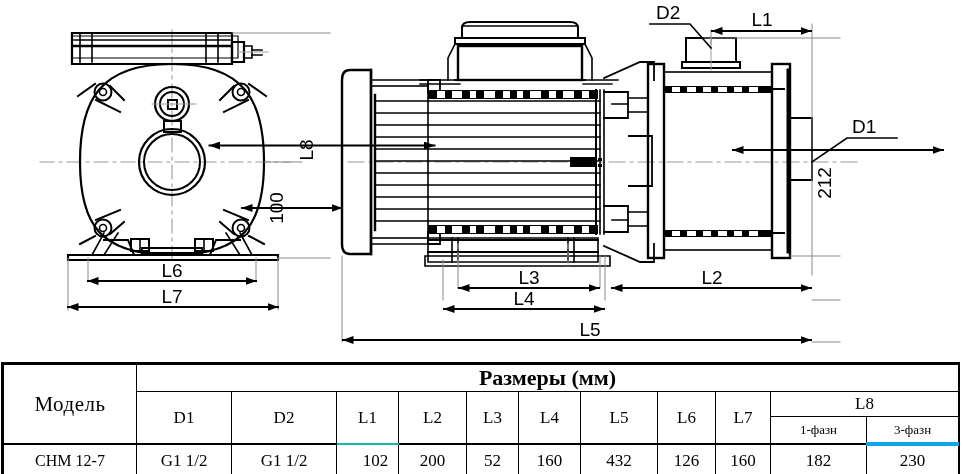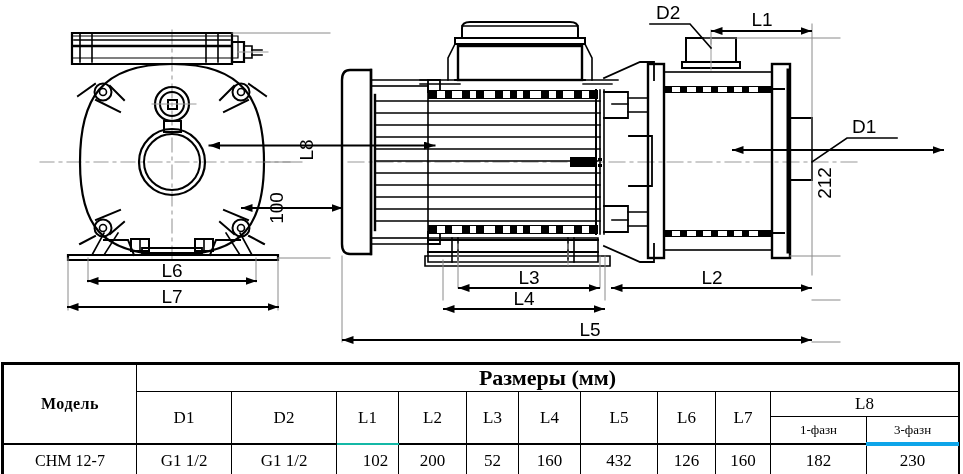--- a/index.html
+++ b/index.html
@@ -2,21 +2,21 @@
 <html><head>
 <meta charset="utf-8">
 <title>CHM 12-3 Dimensional Drawing</title>
 <style>
   html,body{margin:0;padding:0;background:#ffffff;}
   body{width:963px;height:474px;position:relative;overflow:hidden;
        font-family:"Liberation Serif", serif;color:#000;}
 
   #drawing-area{position:absolute;left:0;top:0;width:963px;height:360px;}
   #drawing-svg{position:absolute;left:0;top:0;}
-  td.model-head{font-weight:bold;font-size:16px;letter-spacing:.5px;margin-left:12px;}
+  td.model-head{font-weight:normal;font-size:21px;letter-spacing:.5px;margin-left:12px;}
   td.group-head{font-weight:bold;font-size:22px;}
   td.col-head{font-size:17px;}
   td.sub-head{font-size:13px;}
   td.data-cell{font-size:17px;}
   tr.data-row td{border-top:2px solid #000;height:30px;}
   tr.data-row td:first-child{font-size:16px;}
   #tbl-wrap{position:absolute;left:1px;top:362px;width:959px;
             border:2px solid #000;box-sizing:border-box;}
   #tbl-wrap table{width:100%;border-collapse:collapse;table-layout:fixed;}
   #tbl-wrap td{border:1px solid #000;text-align:center;vertical-align:middle;padding:0;}

